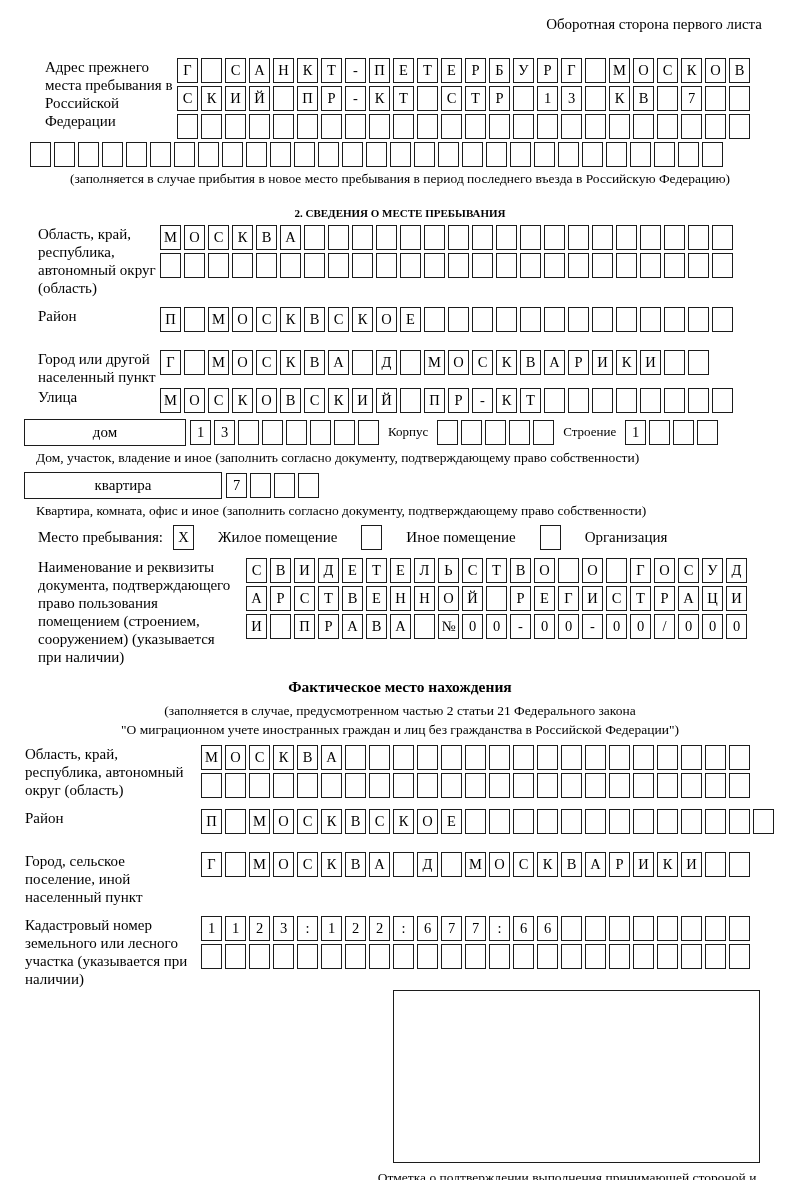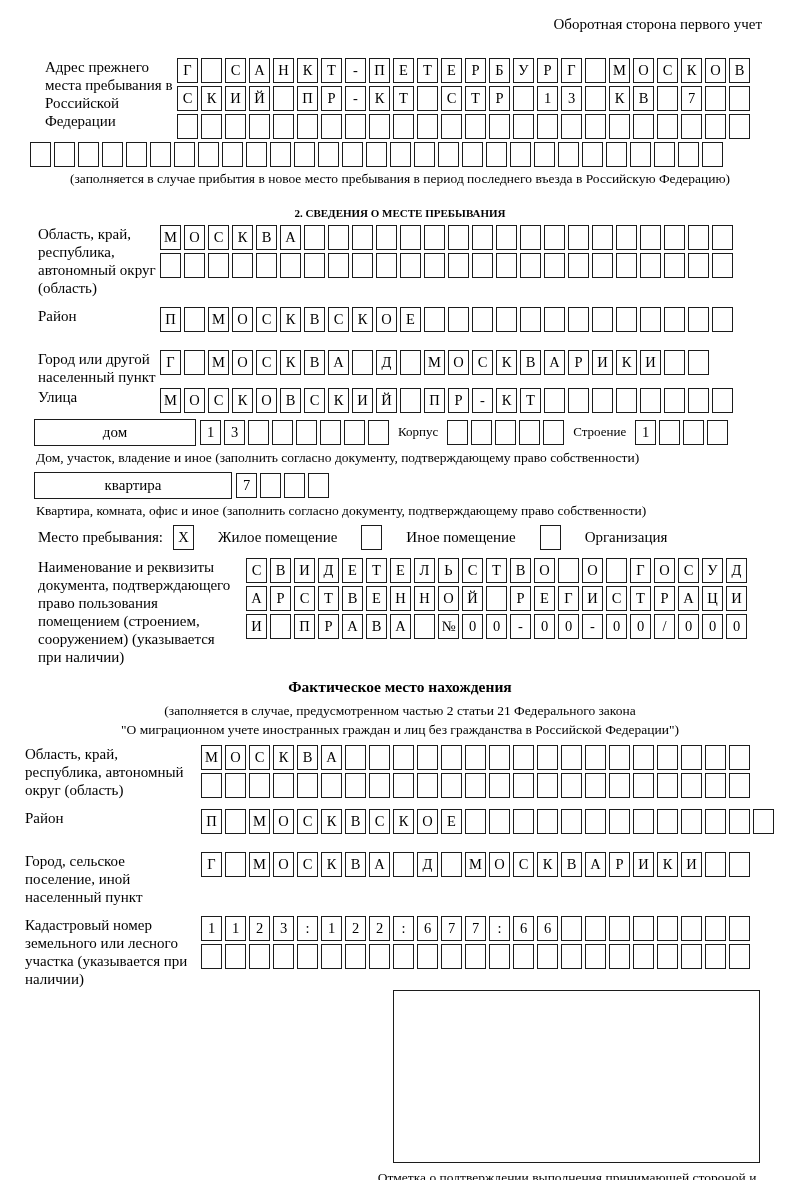--- a/index.html
+++ b/index.html
@@ -29,21 +29,21 @@
   .prev { margin: 24px 0 0 45px; }
   .prev-lbl { width: 128px; flex: 0 0 128px; margin-right: 4px; }
   .wide-row { margin: 3px 0 0 30px; }
   .prev-cap { margin-top: 3px; }
   .sec-title { margin-top: 19px; font-size: 11px; font-weight: bold; }
 
   .fa { margin-left: 38px; }
   .la { width: 118px; flex: 0 0 118px; margin-right: 4px; }
   .mt6 { margin-top: 6px; } .mt10 { margin-top: 10px; } .mt3 { margin-top: 18px; } .mt2 { margin-top: 2px; }
 
-  .domrow { display: flex; align-items: center; margin-left: 34px; gap: 4px; }
+  .domrow { display: flex; align-items: center; margin-left: 24px; gap: 4px; }
   .widebox {
     height: 27px; border: 1.6px solid #1c1c1c;
     display: flex; align-items: center; justify-content: center; font-size: 15px;
   }
   .dombox { width: 162px; } .kvbox { width: 198px; }
   .inl { font-size: 13px; padding: 0 5px; }
   .left-cap { margin: 3px 0 0 36px; }
 
   .mesto { display: flex; align-items: center; margin: 5px 0 0 38px; }
   .mesto .lbl { margin-right: 10px; }
@@ -61,21 +61,21 @@
   .lb { width: 172px; flex: 0 0 172px; margin-right: 4px; }
 
   .stampbox { margin: 2px 0 0 393px; width: 367px; height: 173px; border: 1.6px solid #1c1c1c; }
   .stampcap { margin: 6px 0 0 352px; width: 430px; }
 </style>
 </head>
 <body>
 
 <div>
 
-  <div class="side-note">Оборотная сторона первого учет</div>
+  <div class="side-note">Оборотная сторона первого листа</div>
 
   <div class="frow prev">
     <div class="lbl prev-lbl">Адрес прежнего места пребывания в Российской Федерации</div>
     <div class="stack">
       <div class="boxrow">
           <span class="cb">Г</span>
           <span class="cb"></span>
           <span class="cb">С</span>
           <span class="cb">А</span>
           <span class="cb">Н</span>

